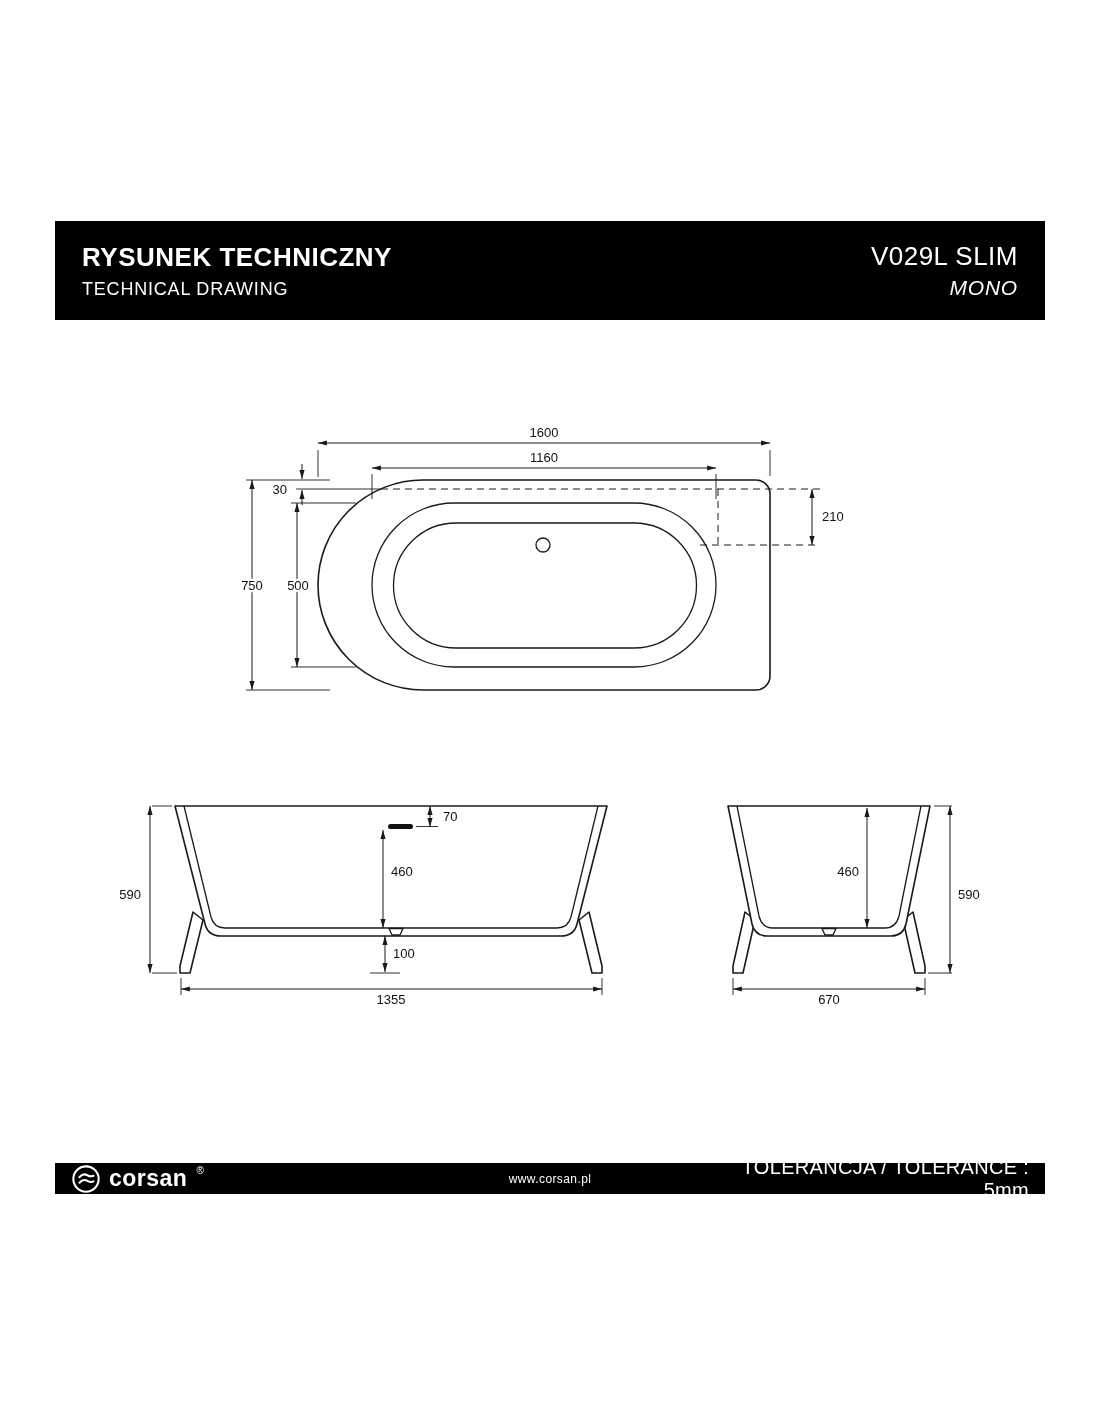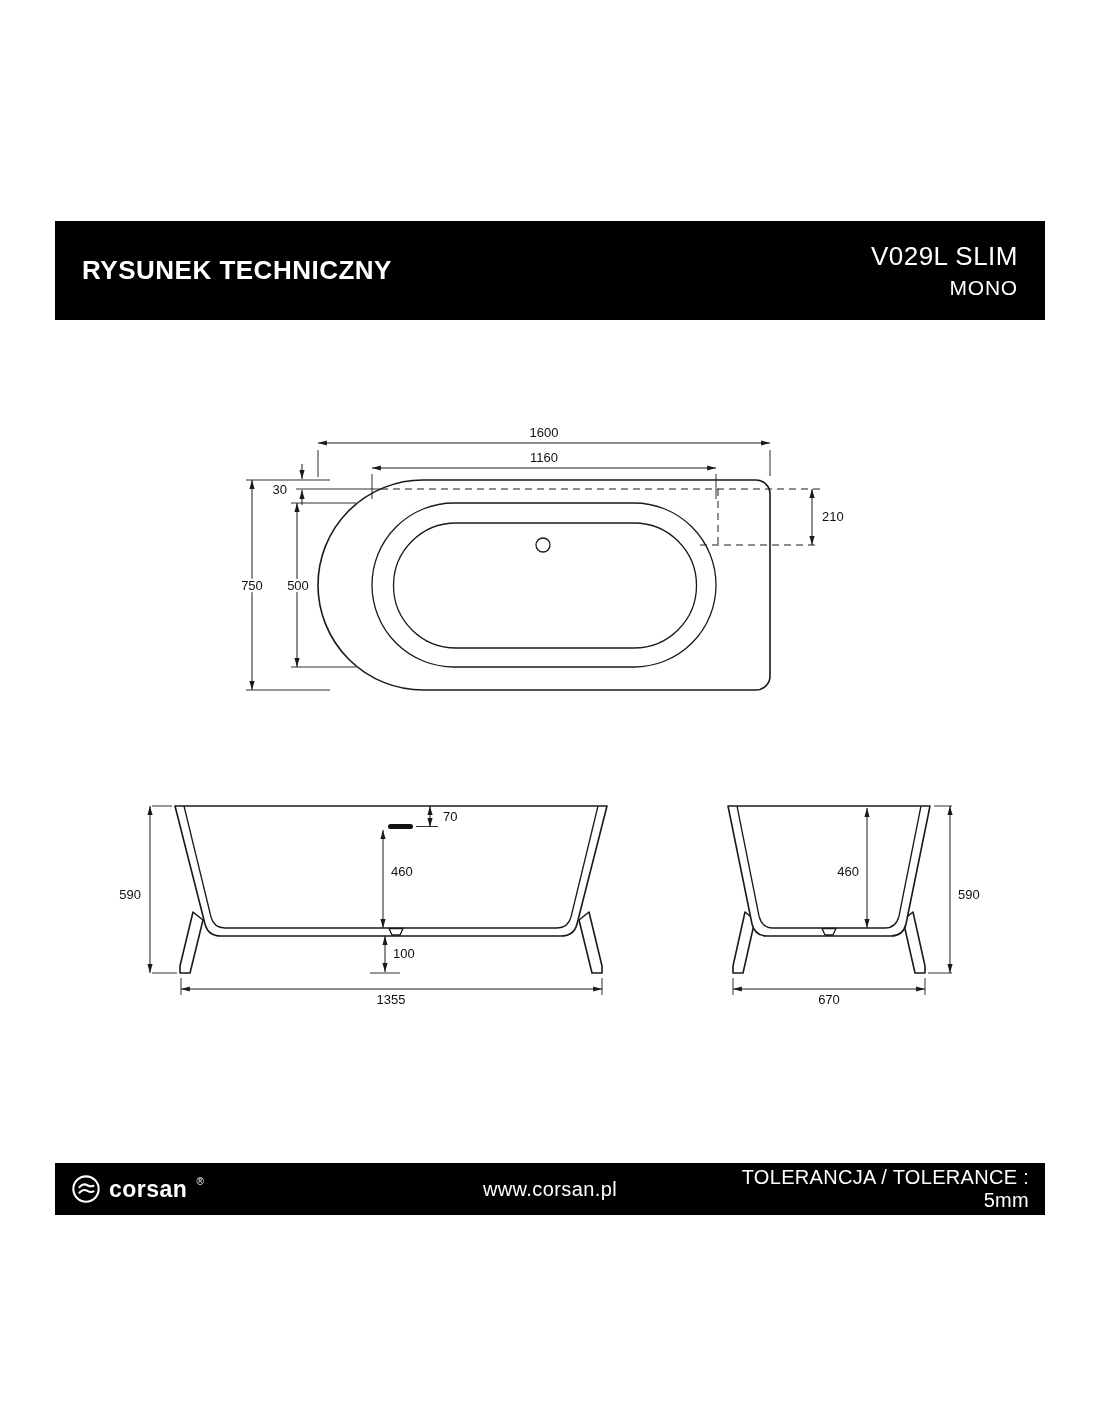--- a/index.html
+++ b/index.html
@@ -9,27 +9,27 @@
   }
   .bar {
     position:absolute; left:55px; width:990px; background:#000; color:#fff;
     box-sizing:border-box;
   }
   .header-bar { top:221px; height:99px; display:flex; justify-content:space-between; align-items:center; padding:0 27px; }
   .header-title { font-size:26px; font-weight:700; letter-spacing:.5px; }
   .header-subtitle { font-size:18px; font-weight:300; letter-spacing:.8px; margin-top:6px; }
   .header-right { text-align:right; }
   .header-model { font-size:26px; font-weight:400; letter-spacing:.5px; }
-  .header-variant { font-size:21px; font-weight:300; letter-spacing:.8px; margin-top:4px; }
+  .header-variant { font-size:21px; font-weight:300; letter-spacing:.8px; margin-top:4px;font-style:italic; }
 
-  .footer-bar { top:1163px; height:52px; display:flex; align-items:center; padding:0 16px; }
+  .footer-bar { top:1163px; height:31px; display:flex; align-items:center; padding:0 16px; }
   .footer-left { display:flex; align-items:center; gap:8px; width:300px; }
   .brand-text { font-size:23px; font-weight:700; letter-spacing:.5px; }
   .brand-reg { font-size:10px; position:relative; top:-8px; margin-left:1px; }
-  .footer-center { flex:1; text-align:center; font-size:20px; font-weight:300; letter-spacing:.4px; }
+  .footer-center { flex:1; text-align:center; font-size:12px; font-weight:300; letter-spacing:.4px; }
   .footer-right { width:300px; text-align:right; font-size:20px; font-weight:400; letter-spacing:.3px; }
 
   .drawing { position:absolute; left:0; top:0; }
   .outline { fill:#fff; stroke:#1a1a1a; stroke-width:1.6; stroke-linejoin:round; }
   .iline   { fill:none; stroke:#1a1a1a; stroke-width:1.3; stroke-linejoin:round; }
   .dim     { stroke:#1a1a1a; stroke-width:1; fill:none; }
   .ext     { stroke:#1a1a1a; stroke-width:0.9; fill:none; }
   .hid     { stroke:#1a1a1a; stroke-width:1; stroke-dasharray:7 5; fill:none; }
   .dtext   {
     font-family:"Liberation Sans", sans-serif; font-size:13px; fill:#111;
@@ -37,20 +37,21 @@
   }
 </style>
 </head>
 <body>
 
 <div class="page">
 
   <header class="bar header-bar">
     <div class="header-left">
       <div class="header-title">RYSUNEK TECHNICZNY</div>
+      <div class="header-subtitle">TECHNICAL DRAWING</div>
     </div>
     <div class="header-right">
       <div class="header-model">V029L SLIM</div>
       <div class="header-variant">MONO</div>
     </div>
   </header>
 
   <svg class="drawing" width="1100" height="1422" viewBox="0 0 1100 1422" xmlns="http://www.w3.org/2000/svg">
     <defs>
       <marker id="arrE" markerWidth="11" markerHeight="7" refX="9.2" refY="3" orient="auto" markerUnits="userSpaceOnUse">

